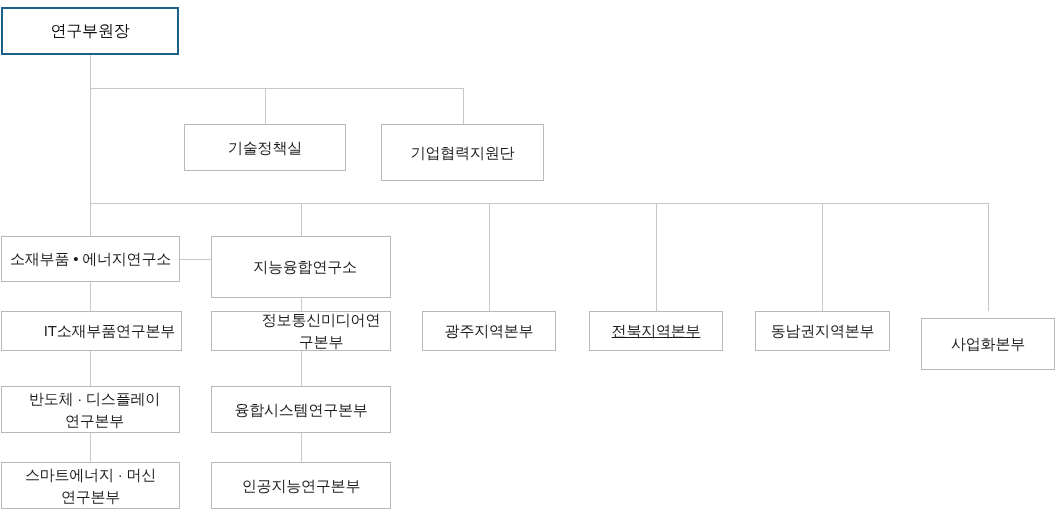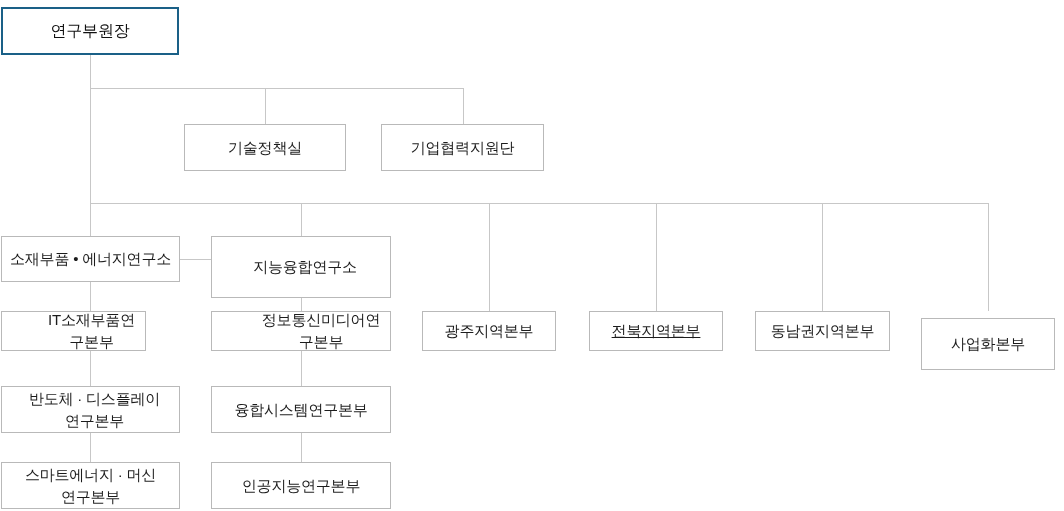--- a/index.html
+++ b/index.html
@@ -75,31 +75,31 @@
   <div class="line vline" style="left:90px; top:350px; height:36px;"></div>
   <div class="line vline" style="left:90px; top:433px; height:29px;"></div>
 
   <div class="line vline" style="left:301px; top:282px; height:29px;"></div>
   <div class="line vline" style="left:301px; top:350px; height:36px;"></div>
   <div class="line vline" style="left:301px; top:433px; height:29px;"></div>
 
   <div class="node root" style="left:1px; top:7px; width:178px; height:48px;">연구부원장</div>
 
   <div class="node" style="left:184px; top:124px; width:162px; height:47px;">기술정책실</div>
-  <div class="node" style="left:381px; top:124px; width:163px; height:47px;">기업협력지원단</div>
+  <div class="node" style="left:381px; top:124px; width:163px; height:57px;">기업협력지원단</div>
 
   <div class="node" style="left:1px; top:236px; width:179px; height:46px;">소재부품 • 에너지연구소</div>
   <div class="node" style="left:211px; top:236px; width:180px; height:62px;padding-left:12px;">지능융합연구소</div>
 
   <div class="node" style="left:422px; top:311px; width:134px; height:40px;">광주지역본부</div>
   <div class="node" style="left:589px; top:311px; width:134px; height:40px;text-decoration:underline;">전북지역본부</div>
   <div class="node" style="left:755px; top:311px; width:135px; height:40px;">동남권지역본부</div>
   <div class="node" style="left:921px; top:318px; width:134px; height:52px;">사업화본부</div>
 
-  <div class="node" style="left:1px; top:311px; width:145px; height:40px;padding-left:40px;">IT소재부품연구본부</div>
+  <div class="node" style="left:1px; top:311px; width:181px; height:40px;padding-left:40px;">IT소재부품연구본부</div>
   <div class="node" style="left: 1px; top: 386px; width: 179px; height: 47px; white-space: pre-line; padding-left: 12px;">반도체 · 디스플레이
 연구본부</div>
   <div class="node" style="left: 1px; top: 462px; width: 179px; height: 47px; white-space: pre-line;">스마트에너지 · 머신
 연구본부</div>
 
   <div class="node" style="left:211px; top:311px; width:180px; height:40px;padding-left:44px;">정보통신미디어연구본부</div>
   <div class="node" style="left:211px; top:386px; width:180px; height:47px;">융합시스템연구본부</div>
   <div class="node" style="left:211px; top:462px; width:180px; height:47px;">인공지능연구본부</div>
 
 </div>

